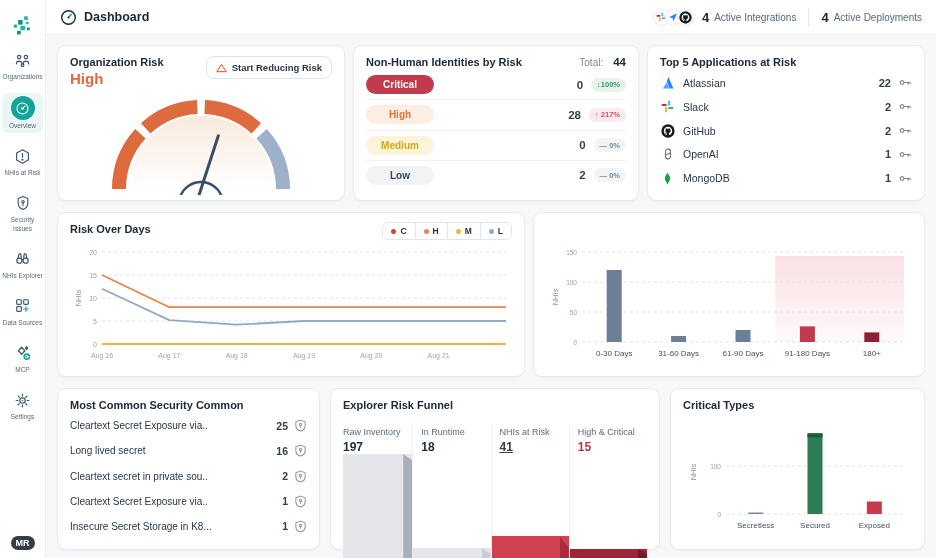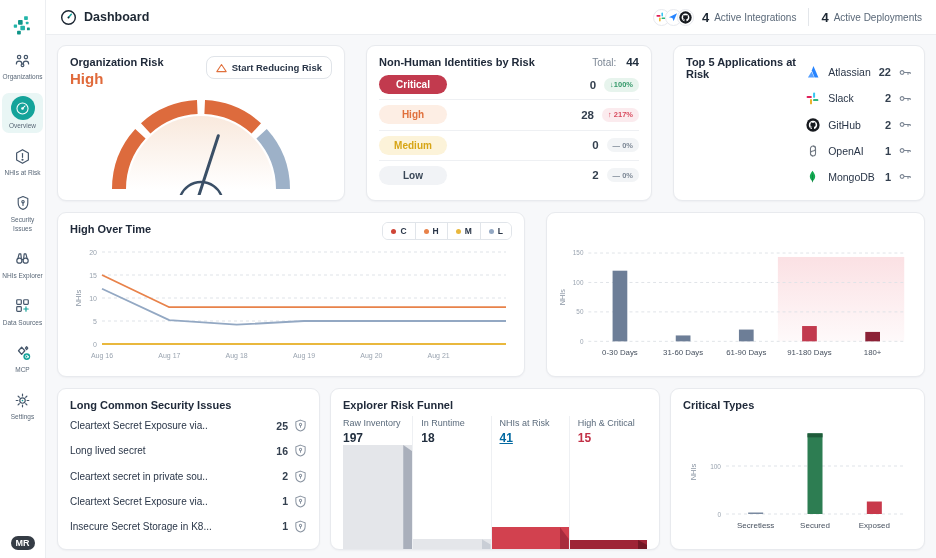--- a/index.html
+++ b/index.html
@@ -33,21 +33,21 @@
   .badge-cluster{display:flex;margin-right:8px}
   .int-badge{width:17px;height:17px;border-radius:50%;background:#fff;border:1px solid #e7e9ee;
     display:flex;align-items:center;justify-content:center;margin-left:-5px}
   .int-badge:first-child{margin-left:0}
   .stat-num{font-size:13px;font-weight:700;color:#1d2733;margin-right:5px}
   .stat-label{font-size:10px;color:#5a6878}
   .v-div{width:1px;height:18px;background:#e3e6ea;margin:0 12px}
 
   
   .main{flex:1;padding:10px 11px 8px;display:flex;flex-direction:column;gap:11px;min-height:0}
-  .row{display:flex;gap:21px;min-height:0}
+  .row{display:flex;gap:8px;min-height:0}
   .card{background:#fff;border:1px solid #e8eaee;border-radius:9px;
     box-shadow:0 1px 2px rgba(16,24,40,.04);padding:10px 12px;position:relative}
   .card-title{font-size:11px;font-weight:700;color:#202a3a}
 
   
   .row1{height:157px}
   .card-gauge{width:288px;flex:none;display:flex;flex-direction:column}
   .gauge-head{display:flex;align-items:flex-start}
   .risk-level{font-size:15px;font-weight:700;color:#e06a3b;margin-top:2px}
   .reduce-btn{margin-left:auto;display:flex;align-items:center;gap:5px;background:#fff;
@@ -67,21 +67,21 @@
   .pill.critical{background:#c23a4e;color:#fff}
   .pill.high{background:#fdeee4;color:#e0703c}
   .pill.medium{background:#fcf3d9;color:#d7a515}
   .pill.low{background:#f1f3f6;color:#3a4757}
   .nhi-val{margin-left:auto;font-size:11.5px;font-weight:700;color:#34404f;margin-right:8px}
   .trend{font-size:7.5px;font-weight:700;border-radius:9px;padding:2.5px 6px;white-space:nowrap}
   .trend.good{background:#e7f4ed;color:#35996a}
   .trend.bad{background:#fbebee;color:#d84a5e}
   .trend.flat{background:#f2f4f6;color:#7c8795}
 
-  .card-apps{flex:1;display:flex;}
+  .card-apps{flex:1;display:flex;flex-direction:column}
   .app-rows{flex:1;display:flex;flex-direction:column;margin-top:3px}
   .app-row{flex:1;display:flex;align-items:center;gap:8px;cursor:pointer}
   .app-logo{width:15px;height:15px;display:flex;align-items:center;justify-content:center}
   .app-name{font-size:10.5px;color:#2a3648}
   .app-count{margin-left:auto;font-size:11px;font-weight:700;color:#34404f}
   .key-ic{display:flex;align-items:center}
 
   
   .row2{height:166px}
   .card-rot{width:468px;flex:none}
@@ -95,21 +95,21 @@
 
   
   .row3{height:163px;gap:10px}
   .card-issues{width:263px;flex:none;display:flex;flex-direction:column}
   .issue-rows{flex:1;display:flex;flex-direction:column;margin-top:2px}
   .issue-row{flex:1;display:flex;align-items:center;gap:6px}
   .issue-label{font-size:10px;color:#2a3648;flex:1;white-space:nowrap;overflow:hidden}
   .issue-count{font-size:10.5px;font-weight:700;color:#34404f}
 
   .card-funnel{width:330px;flex:none;display:flex;flex-direction:column;padding-bottom:6px}
-  .funnel-cols{flex:1;display:flex;margin-top:5px}
+  .funnel-cols{flex:1;display:flex;margin-top:14px}
   .funnel-col{flex:1;display:flex;flex-direction:column;padding:2px 0 0 8px;min-width:0}
   .funnel-col + .funnel-col{border-left:1px solid #eef0f3}
   .funnel-col:first-child{padding-left:0}
   .stage-label{font-size:9px;color:#5b6b7c;white-space:nowrap;overflow:hidden}
   .stage-value{font-size:12px;font-weight:700;margin-top:3px}
   .funnel-block-area{flex:1;display:flex;align-items:flex-end;margin-left:-8px}
   .funnel-col:first-child .funnel-block-area{margin-left:0}
   .funnel-block{position:relative;width:100%}
   .funnel-bevel{position:absolute;right:0;top:0;bottom:0;width:9px}
 
@@ -424,21 +424,21 @@
                     <path d="M5.3 5h7.2M9.8 5v2.4M12.2 5v1.8"></path>
                   </svg>
                 </span>
               </div>
             </div>
         </section>
       </div>
 
       <div class="row row2">
         <section class="card card-rot">
-          <div class="card-title">High Over Time</div>
+          <div class="card-title">Risk Over Days</div>
           <div class="rot-legend" id="rot-legend">
               <span class="leg-cell">
                 <span class="leg-dot" style="background: rgb(207, 68, 54);"></span>
                 <span>C</span>
               </span>
               <span class="leg-cell">
                 <span class="leg-dot" style="background: rgb(232, 130, 74);"></span>
                 <span>H</span>
               </span>
               <span class="leg-cell">
@@ -506,21 +506,21 @@
                 <text x="259.40000000000003" y="112" font-size="8" fill="#46505e" text-anchor="middle">91-180 Days</text>
                 <rect x="316.3" y="88.4" width="15" height="9.600000000000001" fill="#8c2136"></rect>
                 <text x="323.8" y="112" font-size="8" fill="#46505e" text-anchor="middle">180+</text>
               </svg>
           </div>
         </section>
       </div>
 
       <div class="row row3">
         <section class="card card-issues">
-          <div class="card-title">Long Common Security Issues</div>
+          <div class="card-title">Most Common Security Common</div>
           <div class="issue-rows" id="issue-rows">
               <div class="issue-row">
                 <span class="issue-label">Cleartext Secret Exposure via..</span>
                 <span class="issue-count">25</span>
                 <span class="key-ic">
                   <svg width="13" height="13" viewBox="0 0 14 14" fill="none" stroke="#8b95a2" stroke-width="1.1">
                     <path d="M7 1.2 12 3v4c0 3.2-2 5.2-5 6-3-.8-5-2.8-5-6V3Z"></path>
                     <circle cx="7" cy="5.8" r="1.2"></circle>
                     <path d="M7 7v2.4"></path>
                   </svg>
@@ -589,21 +589,21 @@
                 <div class="stage-label">In Runtime</div>
                 <div class="stage-value" style="color: rgb(34, 47, 63);">18</div>
                 <div class="funnel-block-area">
                   <div class="funnel-block" style="height: 10px; background: rgb(228, 230, 234);">
                     <div class="funnel-bevel" style="background: rgb(201, 206, 214); clip-path: polygon(0px 0px, 100% 55%, 100% 100%, 0px 100%);"></div>
                   </div>
                 </div>
               </div>
               <div class="funnel-col">
                 <div class="stage-label">NHIs at Risk</div>
-                <div class="stage-value" style="color: #0369a1; text-decoration: underline;">41</div>
+                <div class="stage-value" style="color: #404040; text-decoration: underline;">41</div>
                 <div class="funnel-block-area">
                   <div class="funnel-block" style="height: 22px; background: rgb(210, 65, 79);">
                     <div class="funnel-bevel" style="background: rgb(168, 44, 62); clip-path: polygon(0px 0px, 100% 55%, 100% 100%, 0px 100%);"></div>
                   </div>
                 </div>
               </div>
               <div class="funnel-col">
                 <div class="stage-label">High &amp; Critical</div>
                 <div class="stage-value" style="color: rgb(194, 48, 70);">15</div>
                 <div class="funnel-block-area">

